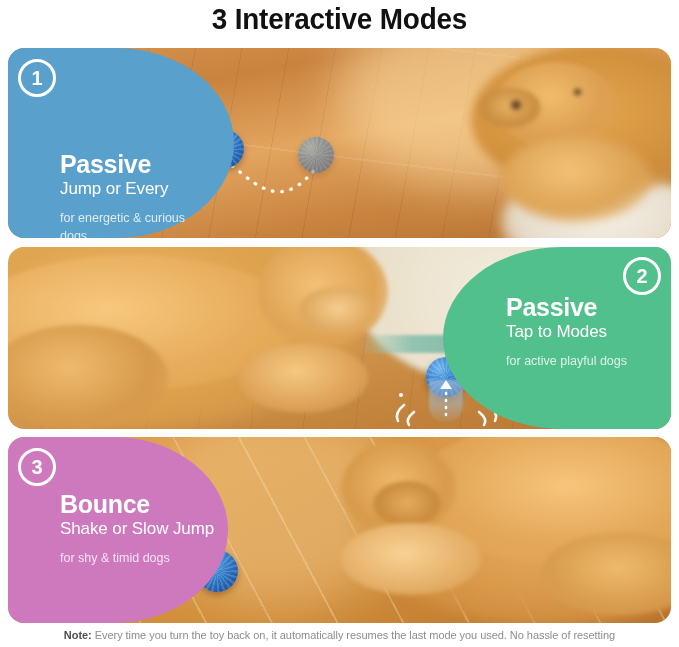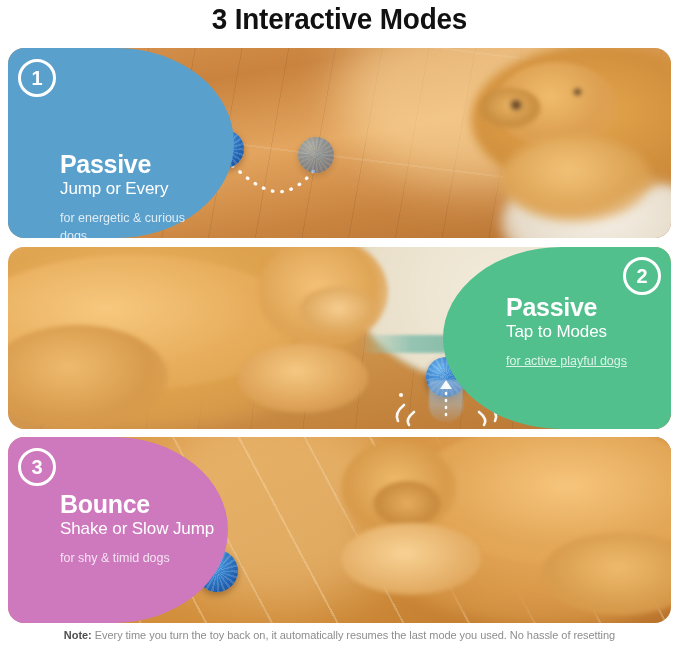--- a/index.html
+++ b/index.html
@@ -190,21 +190,21 @@
     margin-top: 1px;
     letter-spacing: -0.1px;
   }
   .mode-desc {
     font-size: 12.5px;
     color: rgba(255,255,255,0.80);
     line-height: 1.42;
     margin-top: 9px;
     max-width: 150px;
   }
-  #text-2 .mode-desc { max-width: 190px; text-decoration: underline; }
+  #text-2 .mode-desc { max-width: 190px; }
 
   
   .note {
     position: absolute;
     left: 0;
     top: 629px;
     width: 679px;
     text-align: center;
     font-size: 11px;
     color: #8d8d8d;

